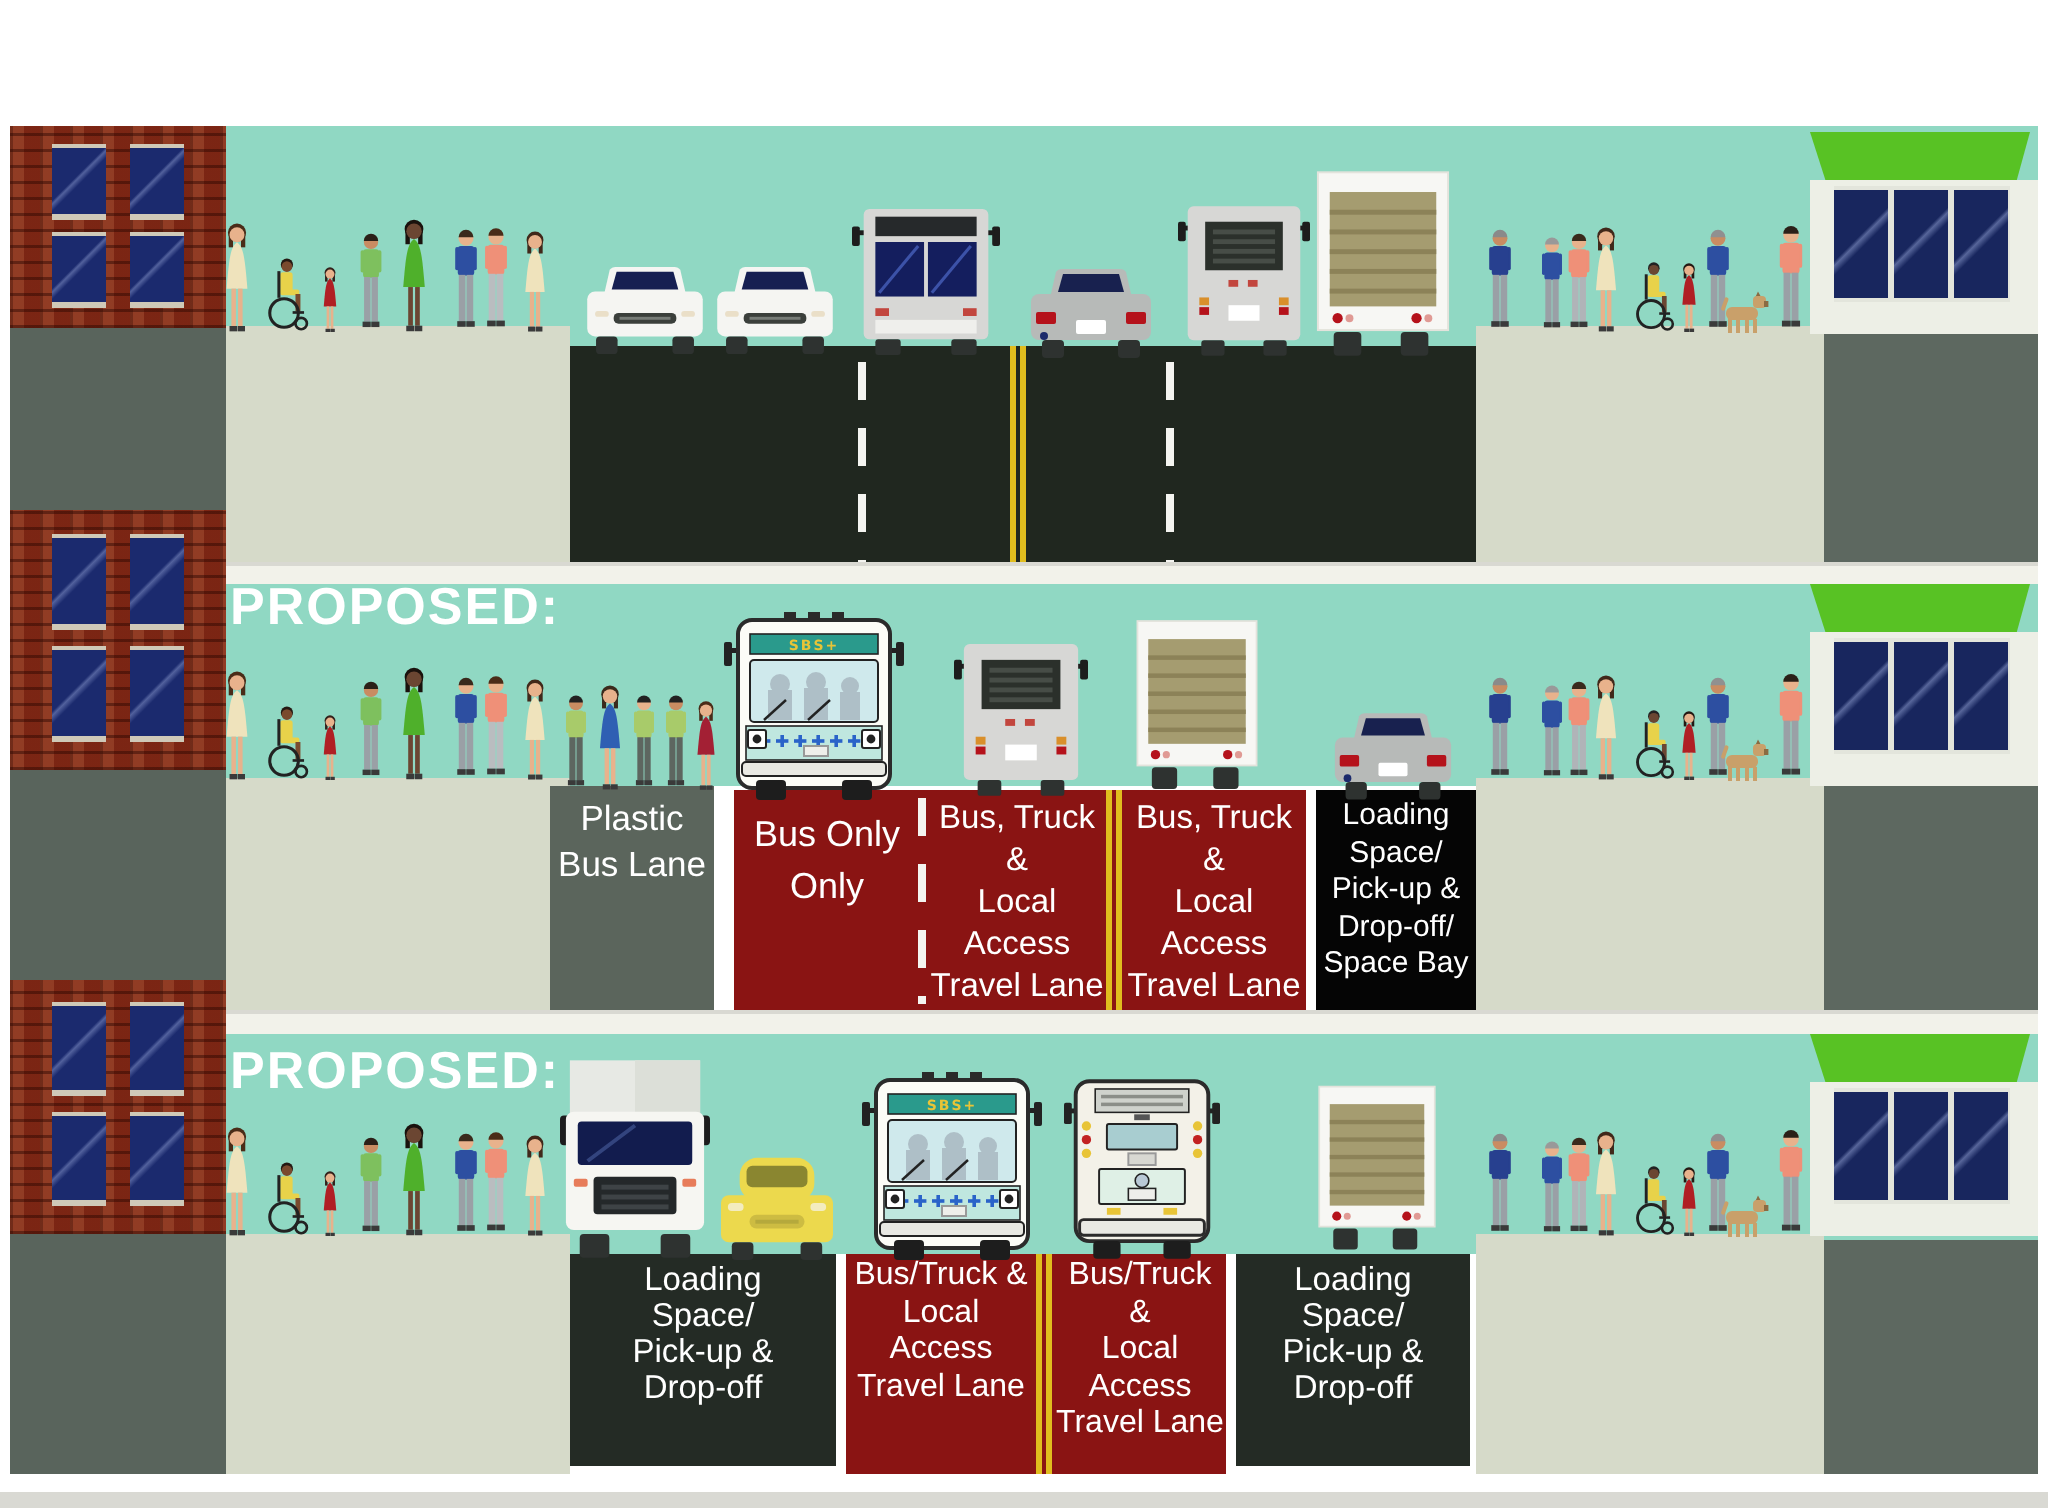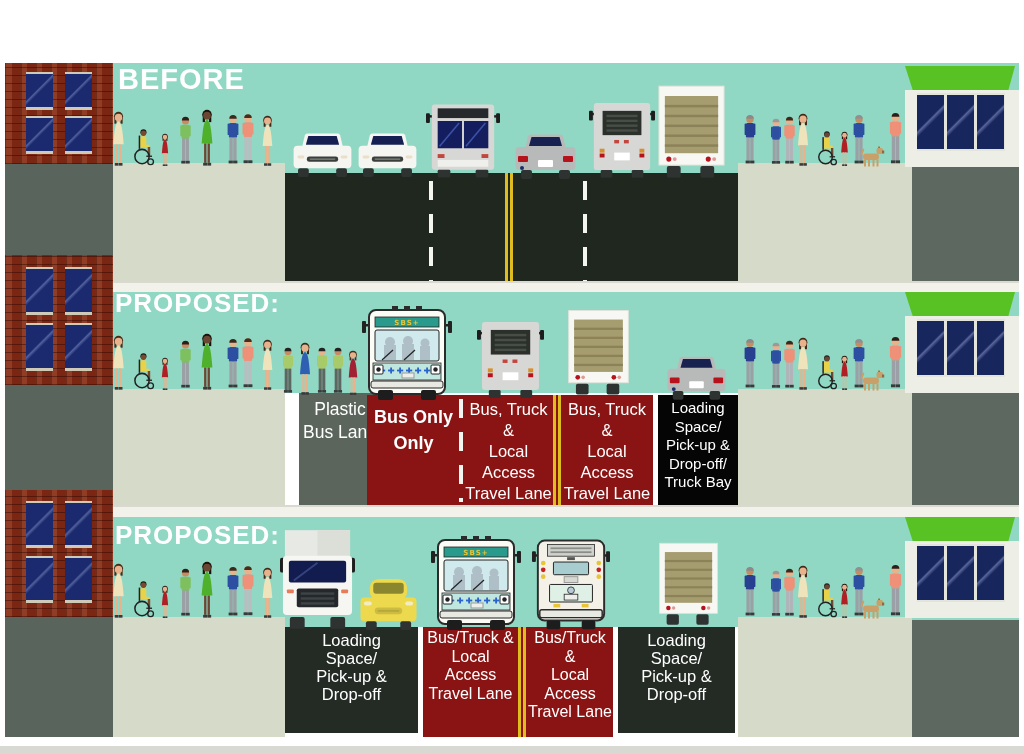--- a/index.html
+++ b/index.html
@@ -46,29 +46,29 @@
   <div class="vdash" style="left:429px;top:181px;height:100px;"></div>
   <div class="vdash" style="left:583px;top:181px;height:100px;"></div>
   <div class="yline" style="left:505px;top:173px;height:108px;"></div>
   <div class="yline" style="left:510px;top:173px;height:108px;"></div>
 
   <div class="abs" style="left:113px;top:389px;width:172px;height:116px;background:#d6dac9"></div>
   <div class="abs" style="left:738px;top:389px;width:174px;height:116px;background:#d6dac9"></div>
   <div class="abs" style="left:912px;top:391px;width:107px;height:114px;background:#5d6860"></div>
   <div class="abs" style="left:285px;top:393px;width:453px;height:112px;background:#ffffff"></div>
 
-  <div class="abs" style="left:299px;top:393px;width:82px;height:112px;background:#5b655c">
+  <div class="abs" style="left:275px;top:393px;width:82px;height:112px;background:#5b655c">
     <div class="lane-label" style="left:0;top:5px;width:82px;font-size:17.5px;line-height:23px;">
       <span>Plastic</span>
       <span>Bus Lane</span>
     </div>
   </div>
 
   <div class="abs" style="left:367px;top:395px;width:286px;height:110px;background:#8a1413"></div>
-  <div class="lane-label" style="left:367px;top:404px;width:93px;font-size:18px;line-height:26px;font-weight:bold;">
+  <div class="lane-label" style="left:367px;top:404px;width:93px;font-size:18px;line-height:26px;">
     <span>Bus Only</span>
     <span>Only</span>
   </div>
   <div class="vdash" style="left:459px;top:399px;height:103px;"></div>
   <div class="lane-label" style="left:464px;top:399px;width:89px;font-size:16.5px;line-height:21px;">
     <span>Bus, Truck &amp;</span>
     <span>Local</span>
     <span>Access</span>
     <span>Travel Lane</span>
   </div>
@@ -79,21 +79,21 @@
     <span>Local</span>
     <span>Access</span>
     <span>Travel Lane</span>
   </div>
   <div class="abs" style="left:658px;top:395px;width:80px;height:110px;background:#050505">
     <div class="lane-label" style="left:0;top:4px;width:80px;font-size:15px;line-height:18.5px;">
       <span>Loading</span>
       <span>Space/</span>
       <span>Pick-up &amp;</span>
       <span>Drop-off/</span>
-      <span>Truck Bay</span>
+      <span>Space Bay</span>
     </div>
   </div>
 
   <div class="abs" style="left:113px;top:617px;width:172px;height:120px;background:#d6dac9"></div>
   <div class="abs" style="left:738px;top:617px;width:174px;height:120px;background:#d6dac9"></div>
   <div class="abs" style="left:912px;top:620px;width:107px;height:117px;background:#5d6860"></div>
   <div class="abs" style="left:285px;top:627px;width:453px;height:110px;background:#ffffff"></div>
 
   <div class="abs" style="left:285px;top:627px;width:133px;height:106px;background:#242b25">
     <div class="lane-label" style="left:0;top:4px;width:133px;font-size:16.5px;line-height:18px;">
@@ -1071,22 +1071,19 @@
   <rect x="5.8" y="8.2" width="1.5" height="9" rx="0.7" fill="#ef9078"></rect>
           <rect x="12.7" y="8.2" width="1.5" height="9" rx="0.7" fill="#ef9078"></rect>
   <rect x="6.8" y="7.8" width="6.4" height="11.5" rx="1.2" fill="#ef9078"></rect>
   <rect x="7.2" y="19" width="2.6" height="18" fill="#9aa0a6"></rect>
           <rect x="10.2" y="19" width="2.6" height="18" fill="#9aa0a6"></rect>
   <rect x="6.6" y="37" width="3.3" height="2.2" fill="#3a3a3a"></rect>
           <rect x="10.1" y="37" width="3.3" height="2.2" fill="#3a3a3a"></rect>
         </svg></div>
     </div>
 
-  <div class="hd" style="left:118px;top:63px;font-size:29px;">
-    <span>BEFORE</span>
-  </div>
   <div class="hd" style="left:115px;top:287px;font-size:26px;line-height:33px;">
     <span style="display:block">PROPOSED:</span>
   </div>
   <div class="hd" style="left:115px;top:519px;font-size:26px;line-height:33px;">
     <span style="display:block">PROPOSED:</span>
   </div>
 </div>
 
 </body></html>

